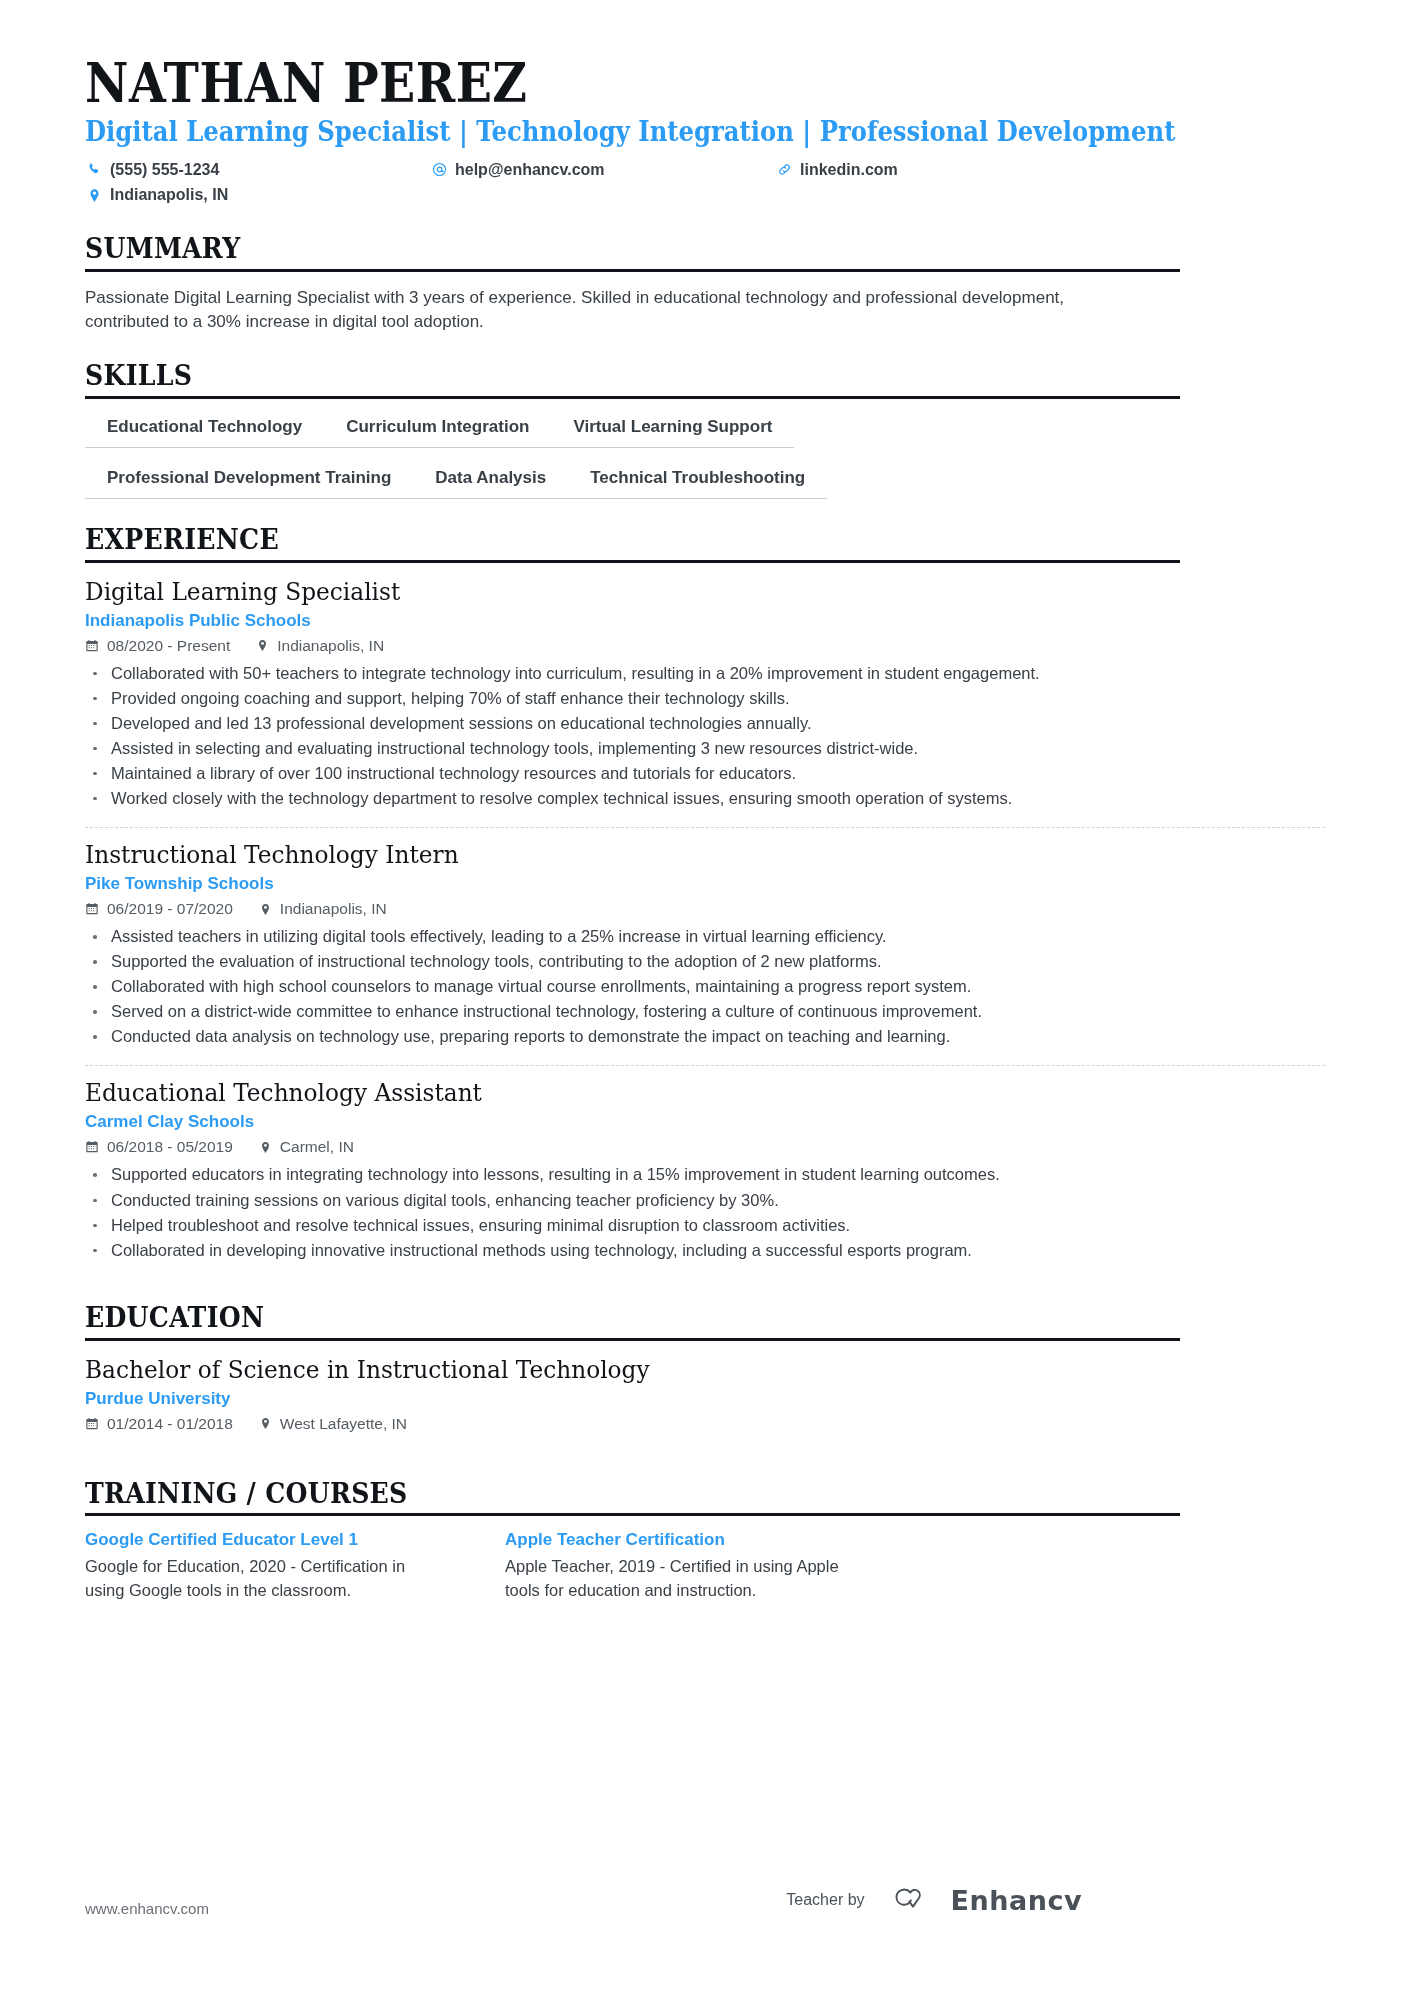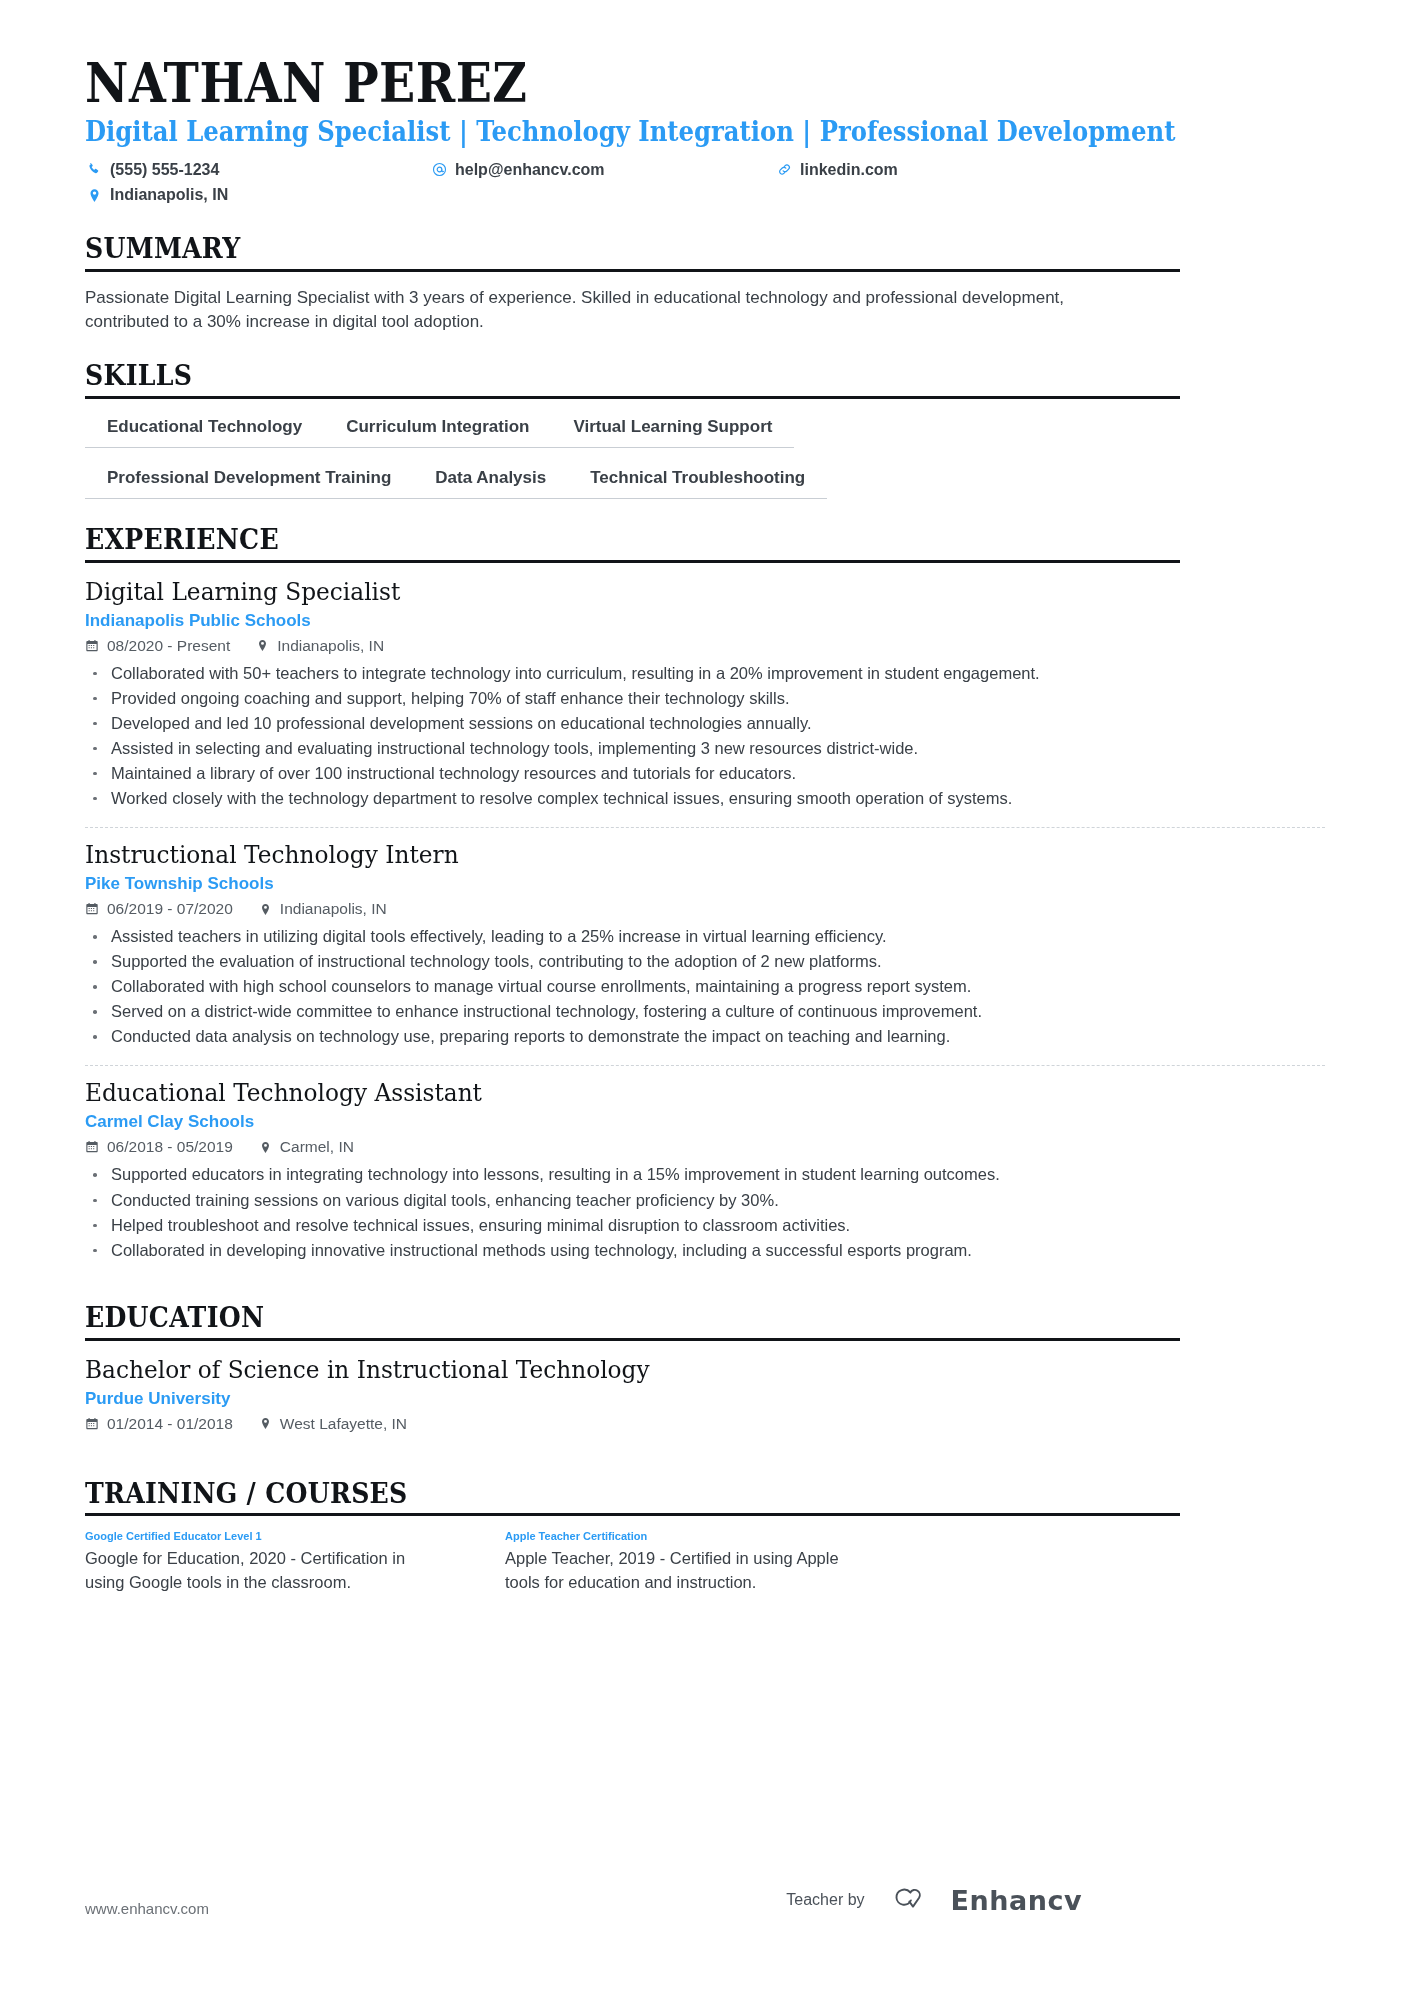--- a/index.html
+++ b/index.html
@@ -181,21 +181,21 @@
     background: #6b7076;
   }
 
   
   .courses {
     display: flex;
     margin-top: 4px;
   }
   .course { width: 420px; }
   .course-title {
-    font-size: 11px;
+    font-size: 17px;
     font-weight: 700;
     color: #2b9bf4;
     margin-bottom: 5px;
   }
   .course-desc {
     font-size: 16.5px;
     line-height: 1.45;
     color: #3a4047;
     max-width: 345px;
   }
@@ -333,21 +333,21 @@
               <svg width="13" height="13" viewBox="0 0 16 16" fill="currentColor" aria-hidden="true">
                 <path d="M8 1.2c-2.4 0-4.3 1.9-4.3 4.3 0 3.2 4.3 9.3 4.3 9.3s4.3-6.1 4.3-9.3c0-2.4-1.9-4.3-4.3-4.3zm0 6a1.8 1.8 0 1 1 0-3.6 1.8 1.8 0 0 1 0 3.6z"></path>
               </svg>
             </span>
             <span>Indianapolis, IN</span>
           </span>
         </div>
         <ul class="bullets">
           <li>Collaborated with 50+ teachers to integrate technology into curriculum, resulting in a 20% improvement in student engagement.</li>
           <li>Provided ongoing coaching and support, helping 70% of staff enhance their technology skills.</li>
-          <li>Developed and led 10 professional development sessions on educational technologies annually.</li>
+          <li>Developed and led 13 professional development sessions on educational technologies annually.</li>
           <li>Assisted in selecting and evaluating instructional technology tools, implementing 3 new resources district-wide.</li>
           <li>Maintained a library of over 100 instructional technology resources and tutorials for educators.</li>
           <li>Worked closely with the technology department to resolve complex technical issues, ensuring smooth operation of systems.</li>
         </ul>
       </div>
 
       <div class="entry">
         <div class="entry-title">Instructional Technology Intern</div>
         <div class="entry-org">Pike Township Schools</div>
         <div class="entry-meta">

